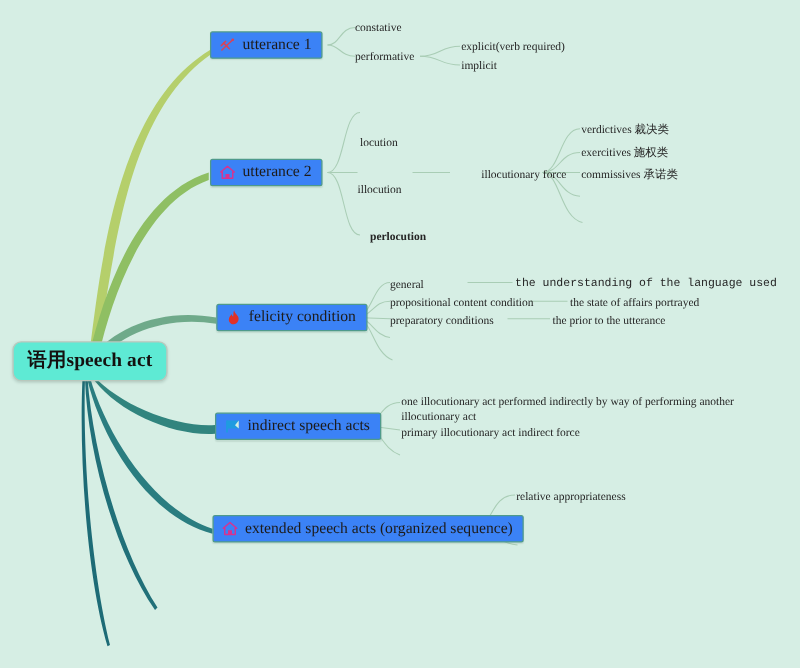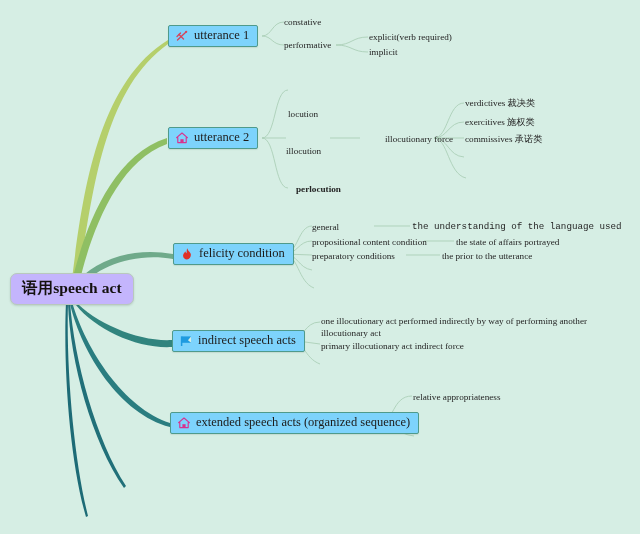--- a/index.html
+++ b/index.html
@@ -27,38 +27,38 @@
     pointer-events: none;
   }
 
   
   .root-node {
     position: absolute;
     left: 10px;
     top: 273px;
     display: flex;
     align-items: center;
-    background: #c4b5fd;
+    background: #5eead4;
     border: 1px solid #b9c8bd;
     border-radius: 7px;
     padding: 4px 11px 5px 11px;
     box-shadow: 0 1px 2px rgba(60,90,75,0.18);
     white-space: nowrap;
     font-size: 15.5px;
     font-weight: bold;
     color: #14110f;
     letter-spacing: 0.1px;
   }
 
   
   .topic-node {
     position: absolute;
     display: flex;
     align-items: center;
-    background: #7dd3fc;
+    background: #3b82f6;
     border: 1px solid #4f9a8b;
     border-radius: 2px;
     padding: 2px 8px 3px 6px;
     white-space: nowrap;
     font-size: 12.5px;
     color: #1d1b19;
     box-shadow: 0 1px 1px rgba(60,90,75,0.12);
   }
   .topic-node .tlabel {
     margin-left: 5px;

